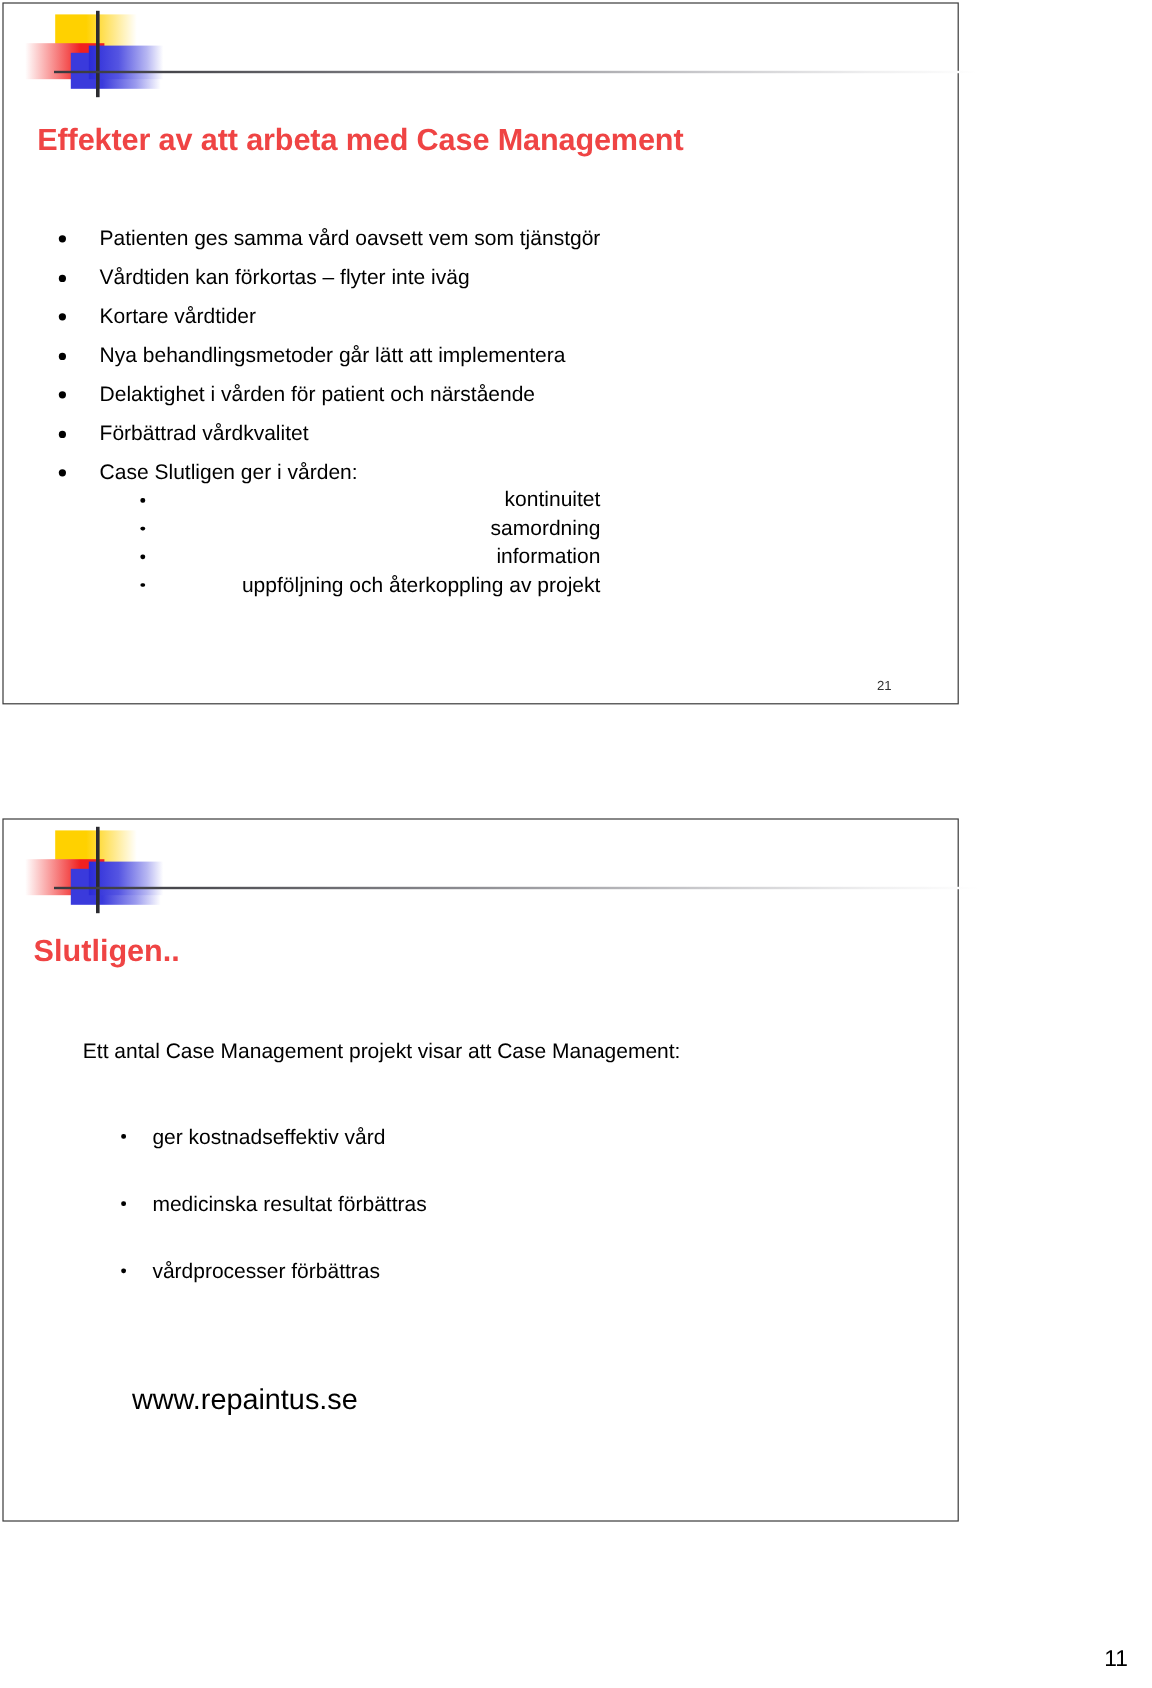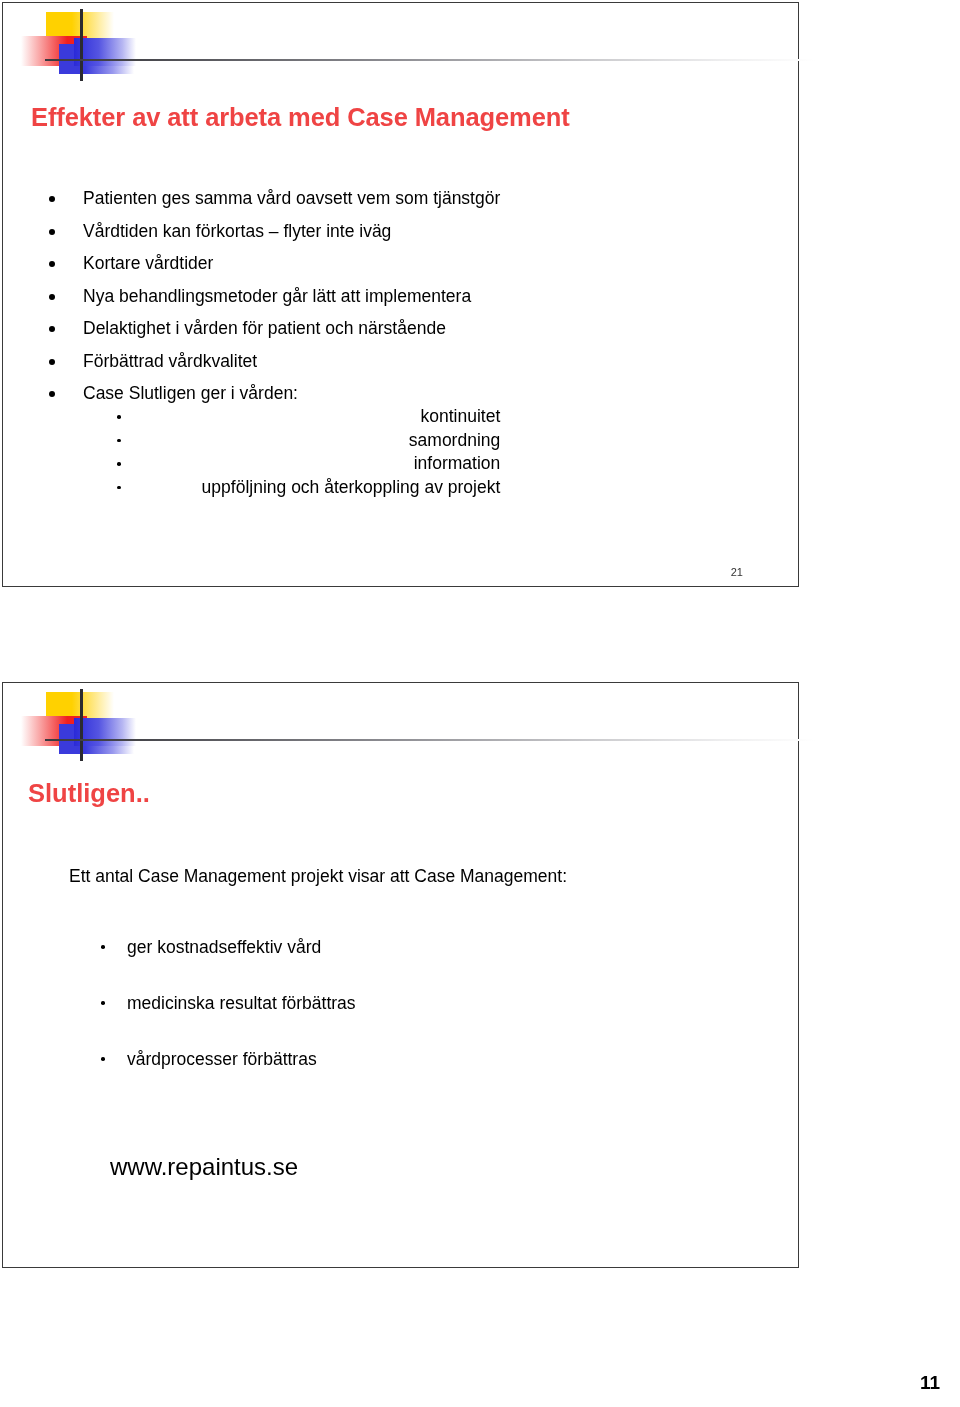--- a/index.html
+++ b/index.html
@@ -219,21 +219,21 @@
   }
   .slide-number-1 { left: 700px; top: 563px; width: 40px; }
 
   .page-number {
     position: absolute;
     left: 880px;
     top: 1372px;
     width: 60px;
     text-align: right;
     font-size: 19px;
-    font-weight: bold;
+    font-weight: normal;
     color: #000000;
   }
 </style>
 </head>
 <body>
 
 <div class="page">
 
   <div class="slide slide-1">
 

